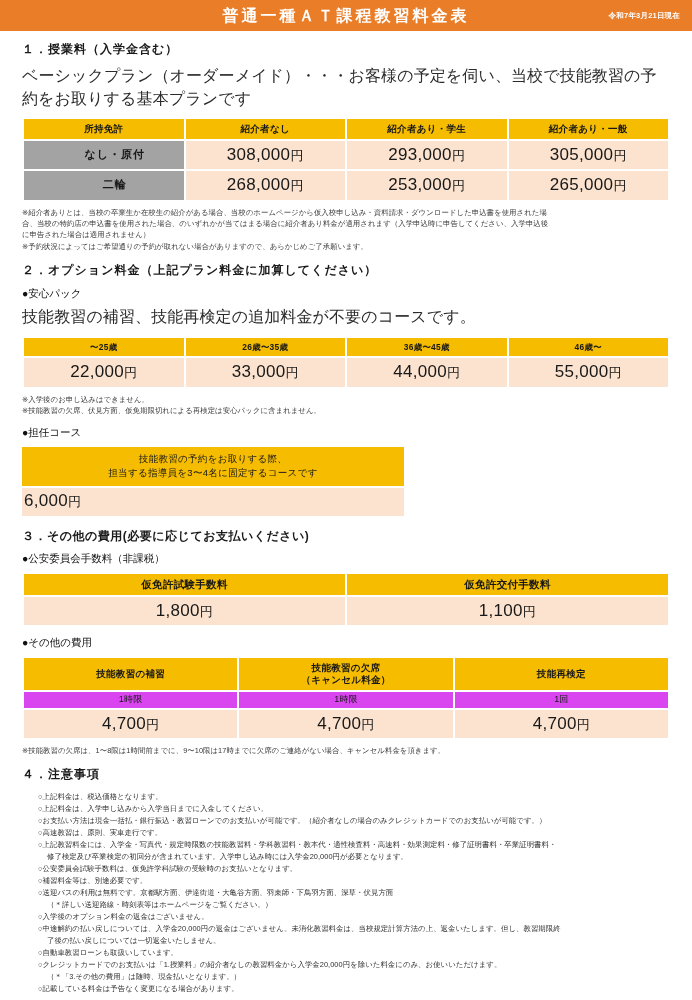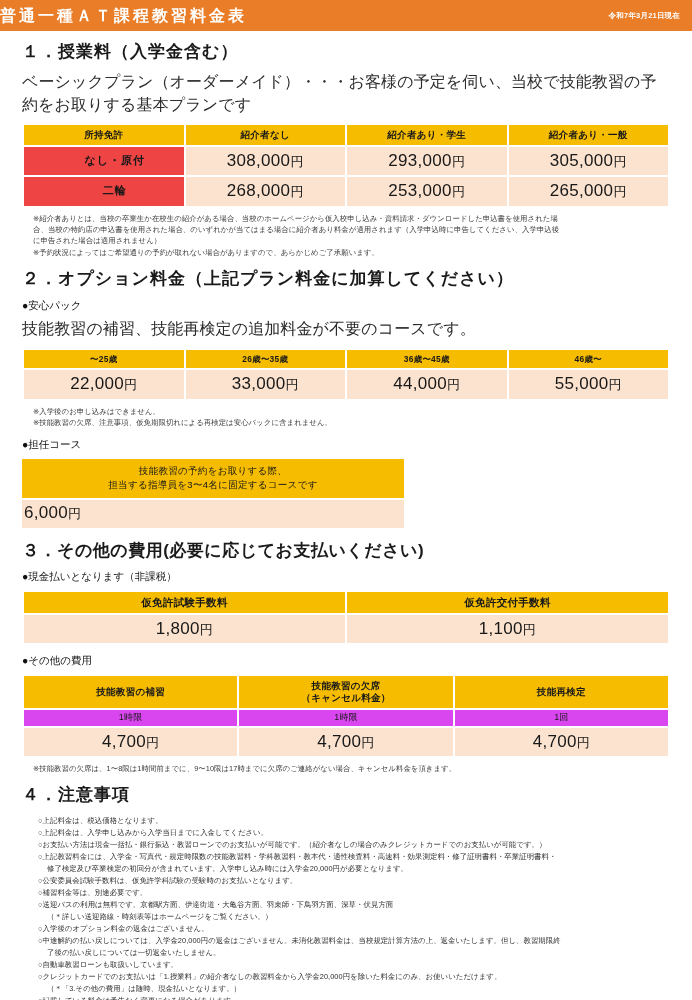--- a/index.html
+++ b/index.html
@@ -21,20 +21,21 @@
     box-sizing: border-box;
     background: #fff;
   }
 
   
   .banner {
     background: #ea7d28;
     height: 31px;
     display: flex;
     align-items: center;
+    justify-content: center;
     position: relative;
   }
   .banner-title {
     color: #ffffff;
     font-size: 16px;
     font-weight: bold;
     letter-spacing: 3px;
     line-height: 1;
     text-align: center;
   }
@@ -49,21 +50,21 @@
     letter-spacing: 0.2px;
   }
 
   
   .content {
     padding: 0 22px;
     box-sizing: border-box;
   }
 
   h2.section-heading {
-    font-size: 17px;
+    font-size: 12px;
     font-weight: bold;
     margin: 11px 0 9px 0;
     letter-spacing: 1px;
     line-height: 1.2;
   }
   h2.section-heading.tight {
     letter-spacing: 0.5px;
   }
 
   .lead {
@@ -78,21 +79,21 @@
     font-size: 10.5px;
     margin: 9px 0 6px 0;
     line-height: 1.3;
     color: #111;
   }
 
   .note-block {
     font-size: 7.4px;
     line-height: 1.55;
     color: #3a3a3a;
-    margin: 5px 0 0 11px;
+    margin: 5px 0 0 0;
     letter-spacing: 0.05px;
   }
   .note-block p { margin: 0; }
 
   
   table.pricetable {
     width: 100%;
     border-collapse: separate;
     border-spacing: 2px 2px;
     table-layout: fixed;
@@ -113,21 +114,21 @@
   table.pricetable td {
     background: #fbe3cf;
     color: #181818;
     font-size: 17px;
     text-align: center;
     padding: 3px 2px 4px 2px;
     line-height: 1.25;
     letter-spacing: 0.3px;
   }
   table.pricetable td.rowhead {
-    background: #ef4444;
+    background: #a3a3a3;
     font-size: 11px;
     font-weight: bold;
     letter-spacing: 1px;
     padding-left: 24px;
   }
   table.pricetable td .yen {
     font-size: 13px;
   }
   table.pricetable tr.subrow td {
     background: #d946ef;
@@ -243,21 +244,21 @@
           <td><span>22,000</span><span class="yen">円</span></td>
           <td><span>33,000</span><span class="yen">円</span></td>
           <td><span>44,000</span><span class="yen">円</span></td>
           <td><span>55,000</span><span class="yen">円</span></td>
         </tr>
       </tbody>
     </table>
 
     <div class="note-block">
       <p>※入学後のお申し込みはできません。</p>
-      <p>※技能教習の欠席、注意事項、仮免期限切れによる再検定は安心パックに含まれません。</p>
+      <p>※技能教習の欠席、伏見方面、仮免期限切れによる再検定は安心パックに含まれません。</p>
     </div>
 
     <p class="bullet-label">●担任コース</p>
 
     <table class="single">
       <thead>
         <tr>
           <th>
             <span>技能教習の予約をお取りする際、</span><br>
             <span>担当する指導員を3〜4名に固定するコースです</span>
@@ -266,21 +267,21 @@
       </thead>
       <tbody>
         <tr>
           <td><span>6,000</span><span class="yen">円</span></td>
         </tr>
       </tbody>
     </table>
 
     <h2 class="section-heading tight">３．その他の費用(必要に応じてお支払いください)</h2>
 
-    <p class="bullet-label">●現金払いとなります（非課税）</p>
+    <p class="bullet-label">●公安委員会手数料（非課税）</p>
 
     <table class="pricetable twocol">
       <thead>
         <tr>
           <th>仮免許試験手数料</th>
           <th>仮免許交付手数料</th>
         </tr>
       </thead>
       <tbody>
         <tr>
@@ -324,20 +325,21 @@
     <div class="note-block">
       <p>※技能教習の欠席は、1〜8限は1時間前までに、9〜10限は17時までに欠席のご連絡がない場合、キャンセル料金を頂きます。</p>
     </div>
 
     <h2 class="section-heading">４．注意事項</h2>
 
     <div class="notice-list">
       <p>○上記料金は、税込価格となります。</p>
       <p>○上記料金は、入学申し込みから入学当日までに入金してください。</p>
       <p>○お支払い方法は現金一括払・銀行振込・教習ローンでのお支払いが可能です。（紹介者なしの場合のみクレジットカードでのお支払いが可能です。）</p>
+      <p>○高速教習は、原則、実車走行です。</p>
       <p>○上記教習料金には、入学金・写真代・規定時限数の技能教習料・学科教習料・教本代・適性検査料・高速料・効果測定料・修了証明書料・卒業証明書料・</p>
       <p class="cont">修了検定及び卒業検定の初回分が含まれています。入学申し込み時には入学金20,000円が必要となります。</p>
       <p>○公安委員会試験手数料は、仮免許学科試験の受験時のお支払いとなります。</p>
       <p>○補習料金等は、別途必要です。</p>
       <p>○送迎バスの利用は無料です。京都駅方面、伊達街道・大亀谷方面、羽束師・下鳥羽方面、深草・伏見方面</p>
       <p class="cont">（＊詳しい送迎路線・時刻表等はホームページをご覧ください。）</p>
       <p>○入学後のオプション料金の返金はございません。</p>
       <p>○中途解約の払い戻しについては、入学金20,000円の返金はございません。未消化教習料金は、当校規定計算方法の上、返金いたします。但し、教習期限終</p>
       <p class="cont">了後の払い戻しについては一切返金いたしません。</p>
       <p>○自動車教習ローンも取扱いしています。</p>

